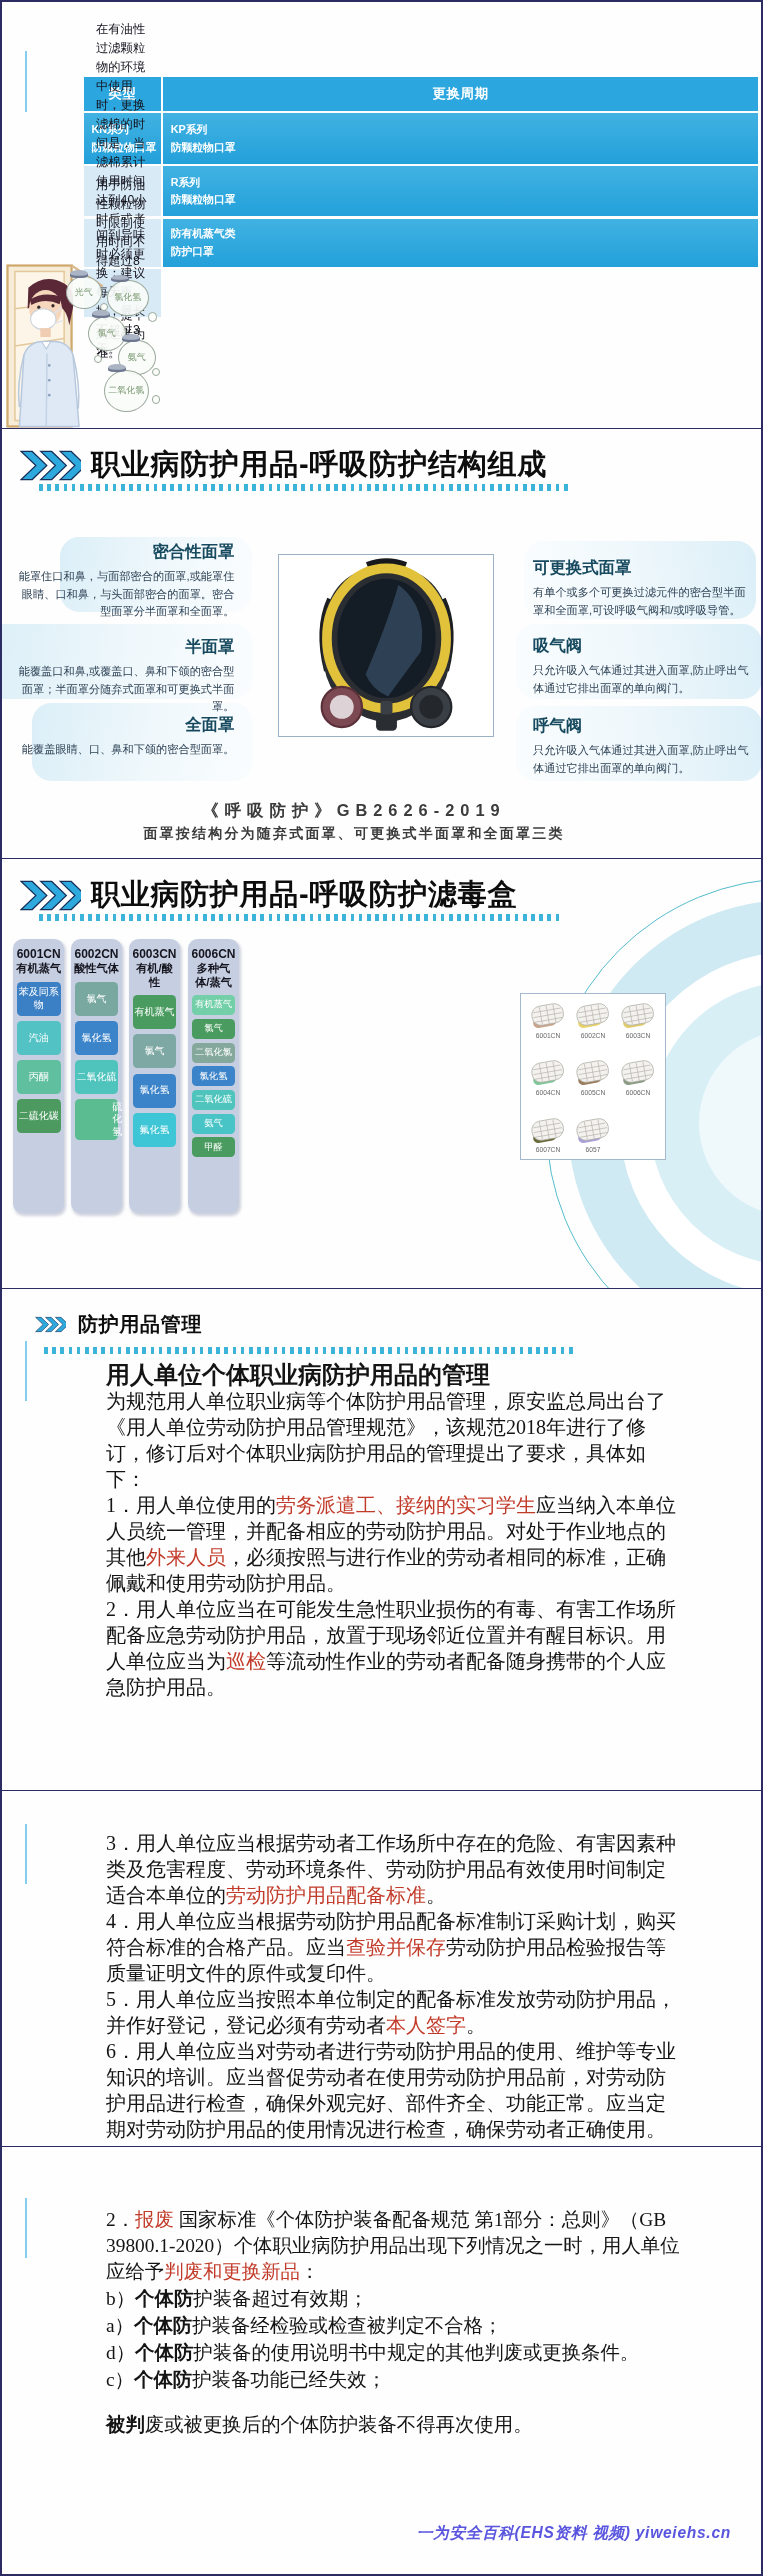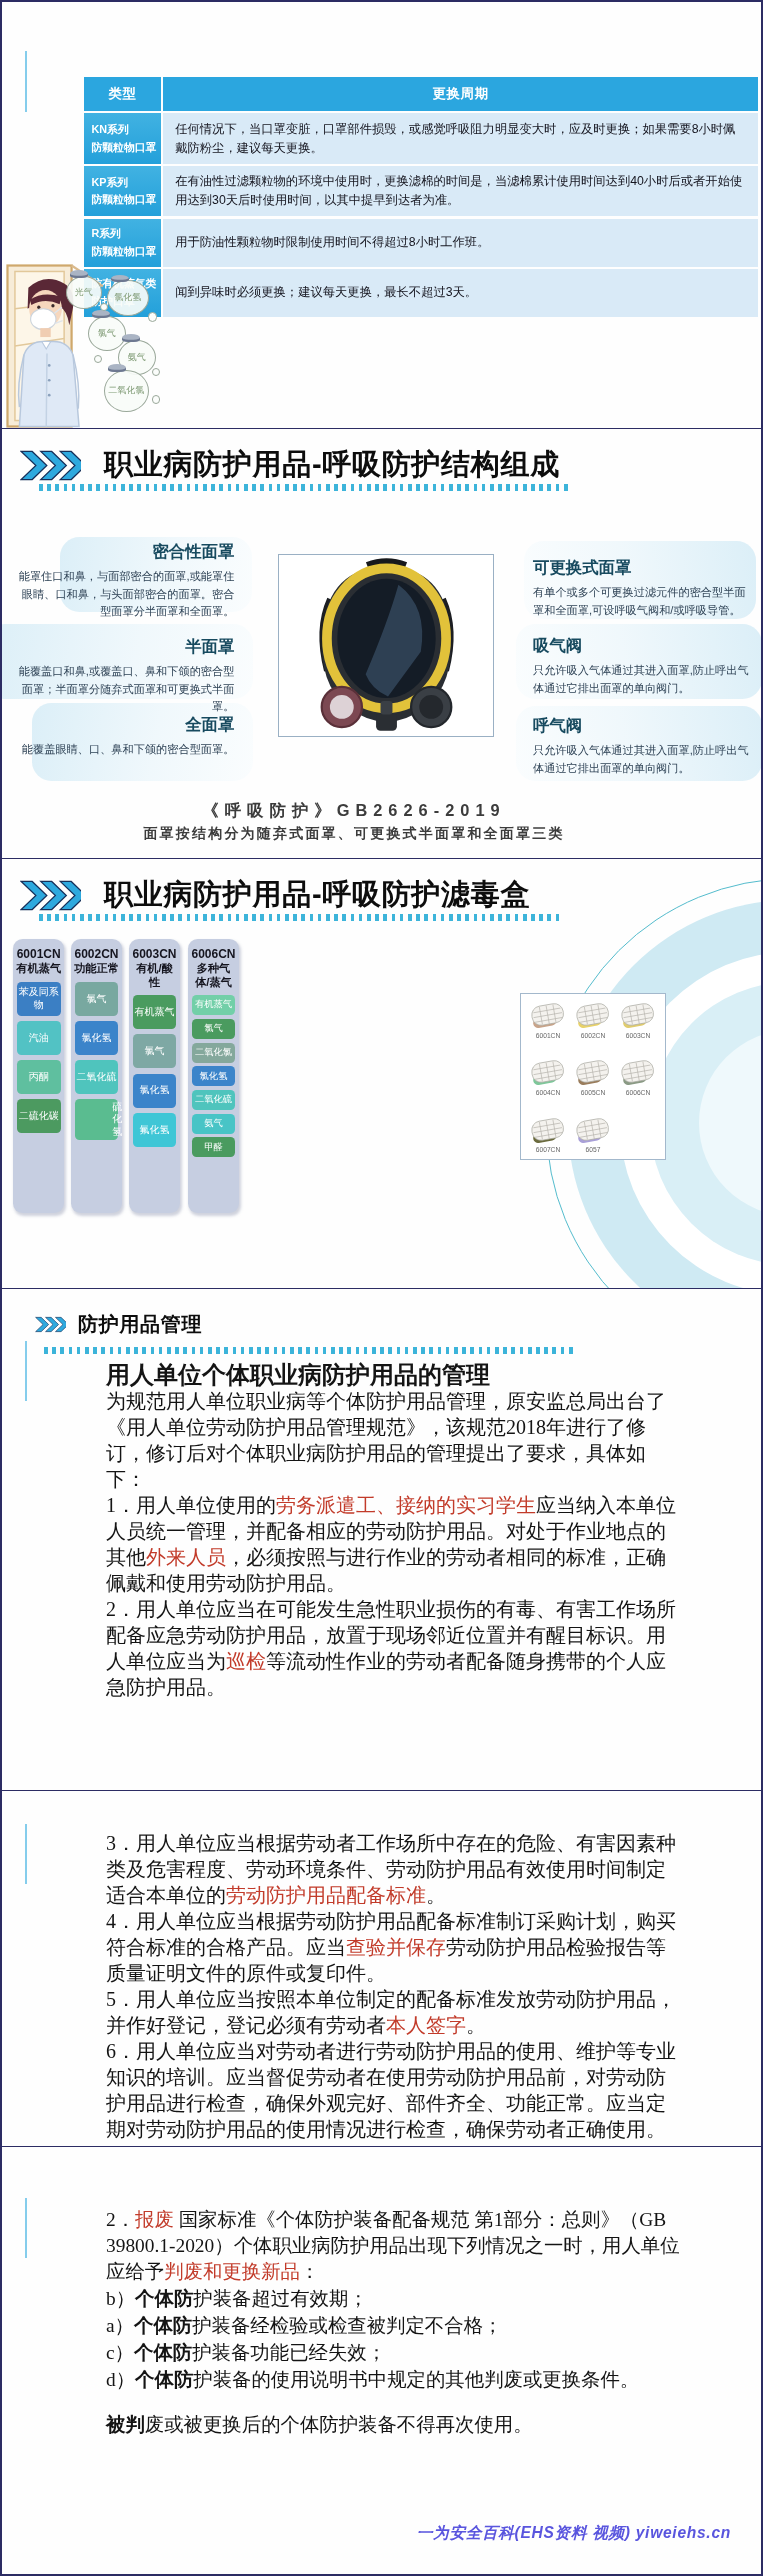--- a/index.html
+++ b/index.html
@@ -31,21 +31,21 @@
   
   .cartoon{position:absolute;left:3.7px;top:262px;width:158px;height:164px;}
   .bubble{position:absolute;border:1.1px solid #9aa89a;border-radius:50%;
       background:rgba(248,252,248,.92);color:#7f9a74;display:flex;align-items:center;
       justify-content:center;text-align:center;font-size:9px;line-height:1.1;}
   .bubble::before{content:"";position:absolute;top:-6.7px;left:3px;width:18px;height:7.5px;
       background:#aab4c4;border-radius:50% 50% 35% 35%;box-shadow:inset 0 -2.2px 0 #6d7890;}
   .mini-b{position:absolute;border:0.7px solid #9aa89a;border-radius:50%;background:#fbfdfb;}
 
   
-  .sec-title-row{position:absolute;display:flex;align-items:center;gap:23px;}
+  .sec-title-row{position:absolute;display:flex;align-items:center;gap:10px;}
   .sec-title{font-weight:900;color:#0d0d0d;letter-spacing:0.7px;white-space:nowrap;}
   .sec-title.big{font-size:29px;}
   .sec-title.small{font-size:20px;}
   .dots{position:absolute;height:6.7px;
       background:repeating-linear-gradient(90deg,#3cb4da 0 3.7px,transparent 3.7px 8.2px);}
 
   
   .grad-panel{position:absolute;border-radius:19.4px;opacity:.55;
       background:linear-gradient(100deg,#bfe2f2 0%,#e4f3fa 55%,#f7fcfe 100%);}
   .grad-panel.r{background:linear-gradient(260deg,#bfe2f2 0%,#e4f3fa 55%,#f7fcfe 100%);}
@@ -99,21 +99,20 @@
 <div class="page">
 
   <div class="sec" id="s1">
     <div class="v-accent" style="left:23px;top:49px;height:61px;"></div>
 
     <div class="mask-table">
         <div class="th">类型</div>
         <div class="th">更换周期</div>
         <div class="tcl">KN系列
 防颗粒物口罩</div>
-        <div class="tcr">任何情况下，当口罩变脏，口罩部件损毁，或感觉呼吸阻力明显变大时，应及时更换；如果需要8小时佩戴防粉尘，建议每天更换。</div>
         <div class="tcl">KP系列
 防颗粒物口罩</div>
         <div class="tcr">在有油性过滤颗粒物的环境中使用时，更换滤棉的时间是，当滤棉累计使用时间达到40小时后或者开始使用达到30天后时使用时间，以其中提早到达者为准。</div>
         <div class="tcl">R系列
 防颗粒物口罩</div>
         <div class="tcr">用于防油性颗粒物时限制使用时间不得超过8小时工作班。</div>
         <div class="tcl">防有机蒸气类
 防护口罩</div>
         <div class="tcr">闻到异味时必须更换；建议每天更换，最长不超过3天。</div>
       </div>
@@ -250,21 +249,21 @@
           <div class="fc-type">有机蒸气</div>
           <div class="chips">
             <div class="chip" style="background: rgb(59, 127, 196);">苯及同系物</div>
             <div class="chip" style="background: rgb(82, 194, 196);">汽油</div>
             <div class="chip" style="background: rgb(95, 191, 159);">丙酮</div>
             <div class="chip" style="background: rgb(76, 154, 96);">二硫化碳</div>
           </div>
         </div>
         <div class="filter-card" style="left: 69px;">
           <div class="fc-model">6002CN</div>
-          <div class="fc-type">功能正常</div>
+          <div class="fc-type">酸性气体</div>
           <div class="chips">
             <div class="chip" style="background: rgb(120, 168, 160);">氯气</div>
             <div class="chip" style="background: rgb(59, 132, 202);">氯化氢</div>
             <div class="chip" style="background: rgb(79, 196, 189);">二氧化硫</div>
             <div class="chip" style="background: rgb(90, 188, 144); padding-left: 42px;">硫化氢</div>
           </div>
         </div>
         <div class="filter-card" style="left: 127px;">
           <div class="fc-model">6003CN</div>
           <div class="fc-type">有机/酸性</div>
@@ -443,21 +442,21 @@
       <p><span>6．用人单位应当对劳动者进行劳动防护用品的使用、维护等专业知识的培训。应当督促劳动者在使用劳动防护用品前，对劳动防护用品进行检查，确保外观完好、部件齐全、功能正常。应当定期对劳动防护用品的使用情况进行检查，确保劳动者正确使用。</span></p>
     </div>
   </div>
 
   <div class="sec bordered" id="s6">
     <div class="v-accent" style="left:23px;top:51px;height:60px;"></div>
     <div class="flow" style="top:60px;">
       <p><span>2．</span><span class="red">报废</span><span> 国家标准《个体防护装备配备规范 第1部分：总则》（GB 39800.1-2020）个体职业病防护用品出现下列情况之一时，用人单位应给予</span><span class="red">判废和更换新品</span><span>：</span></p>
       <p><span>b）</span><span class="b">个体防</span><span>护装备超过有效期；</span></p>
       <p><span>a）</span><span class="b">个体防</span><span>护装备经检验或检查被判定不合格；</span></p>
+      <p><span>d）</span><span class="b">个体防</span><span>护装备的使用说明书中规定的其他判废或更换条件。</span></p>
       <p><span>c）</span><span class="b">个体防</span><span>护装备功能已经失效；</span></p>
-      <p><span>d）</span><span class="b">个体防</span><span>护装备的使用说明书中规定的其他判废或更换条件。</span></p>
       <p class="scrap-final"><span class="b">被判</span><span>废或被更换后的个体防护装备不得再次使用。</span></p>
     </div>
     <div class="footer">一为安全百科(EHS资料 视频) yiweiehs.cn</div>
   </div>
 
 </div>
 
 
 </body></html>

